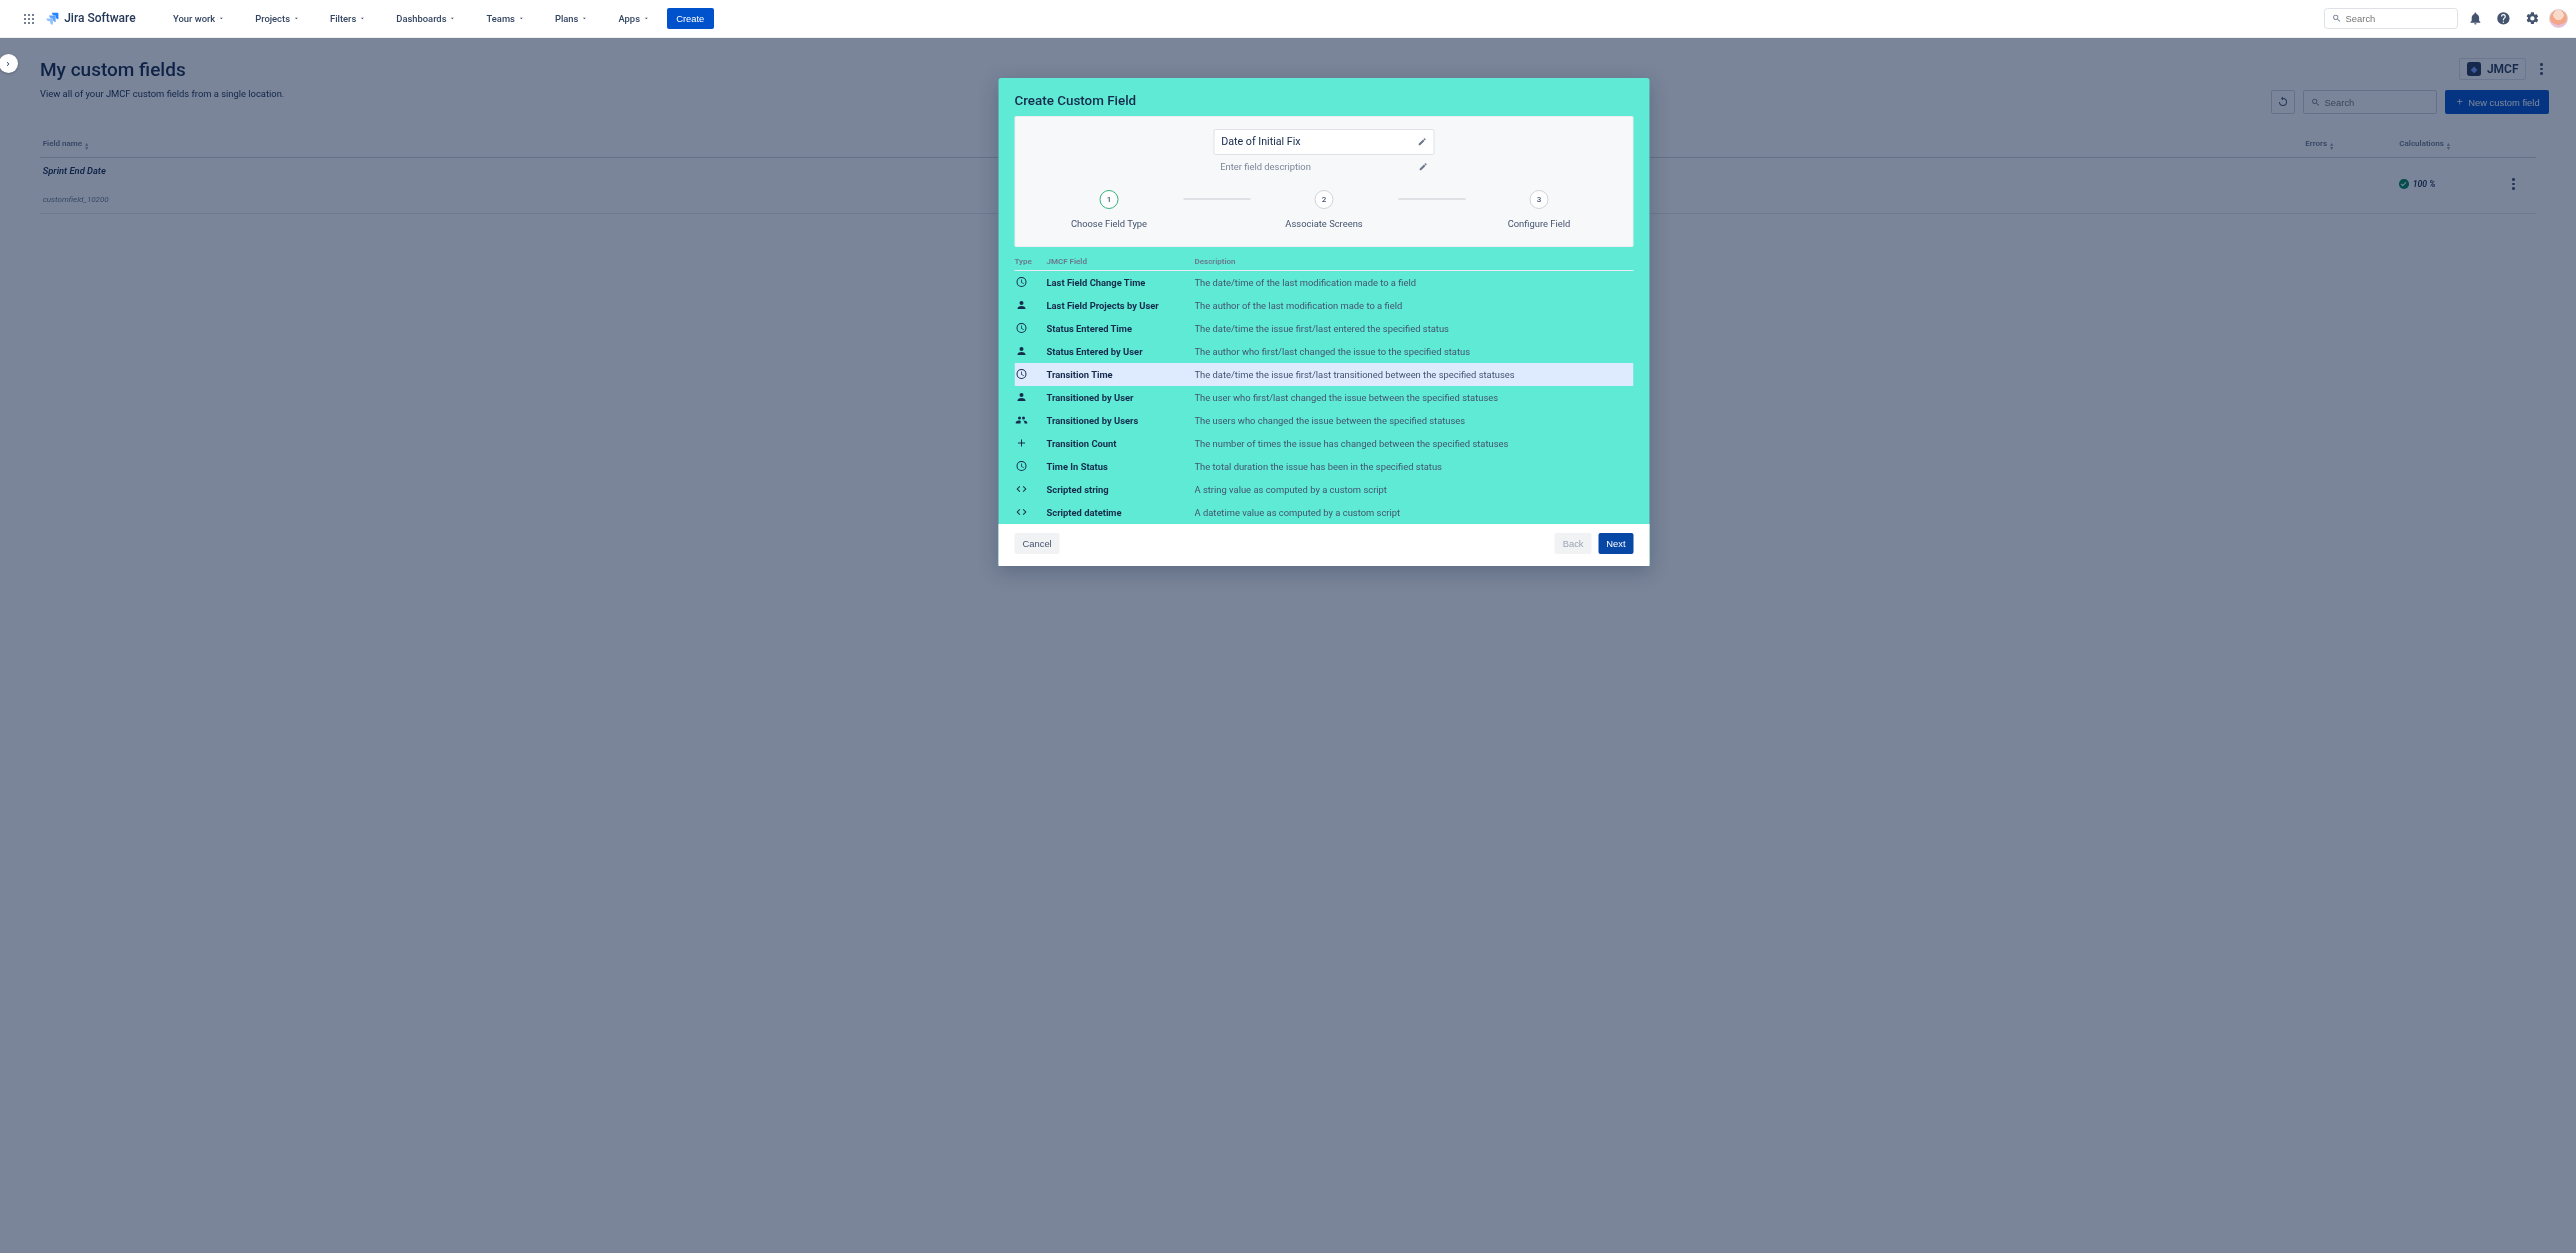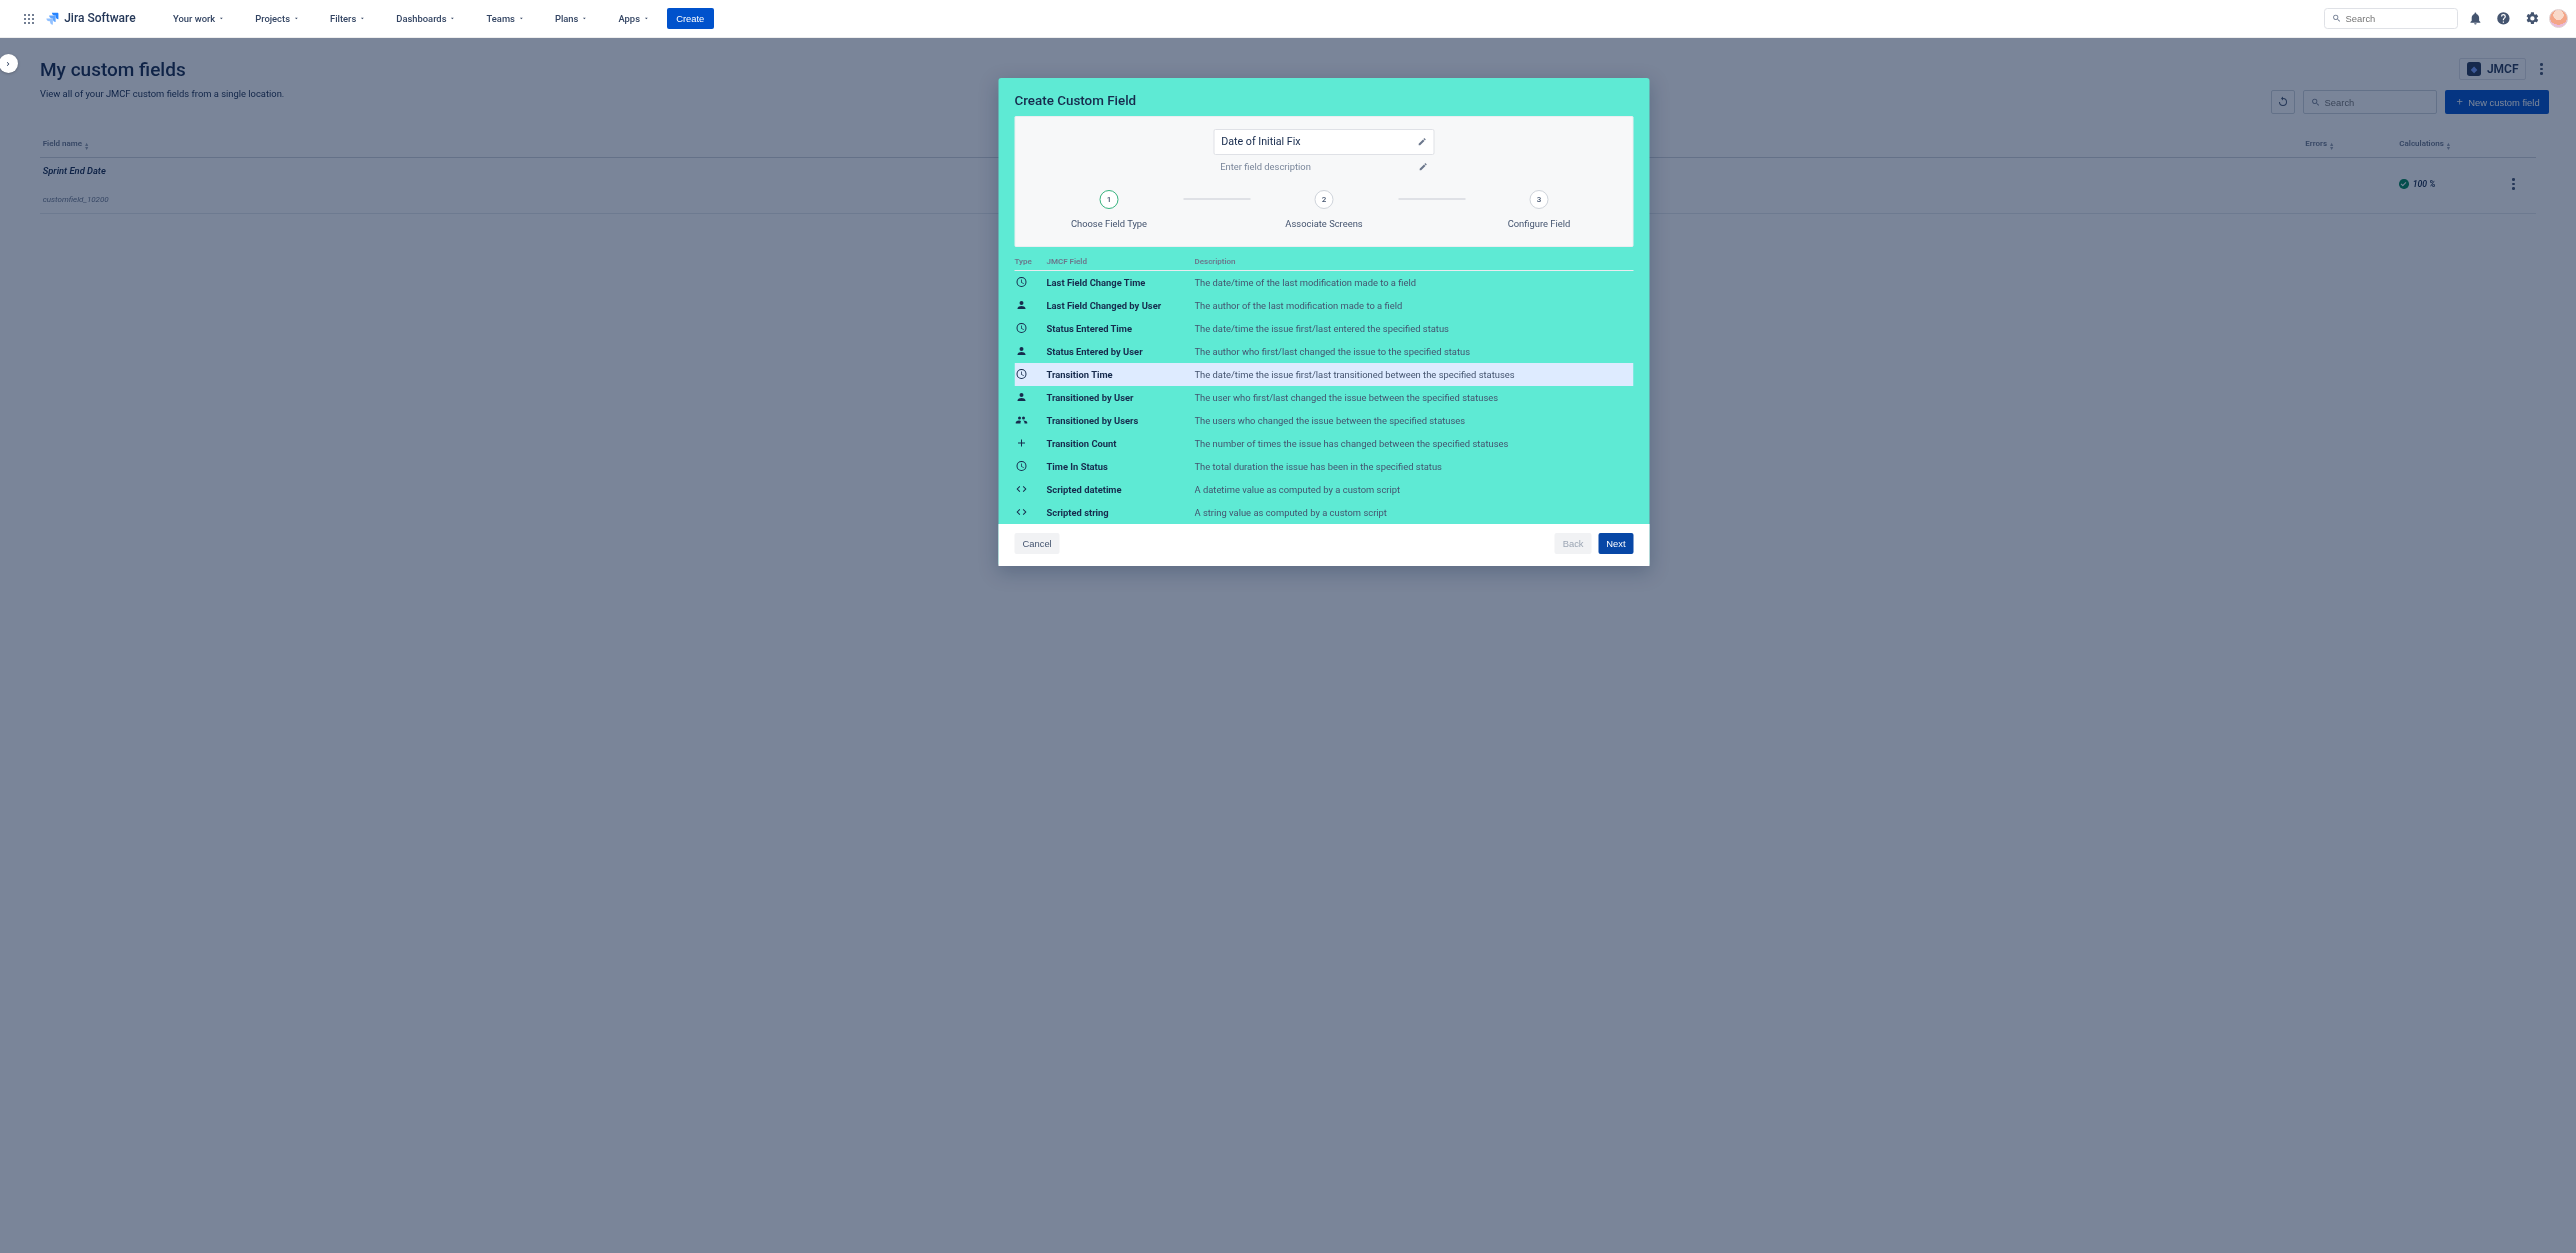--- a/index.html
+++ b/index.html
@@ -443,21 +443,21 @@
           </div>
           <div class="c-field">Last Field Change Time</div>
           <div class="c-desc">The date/time of the last modification made to a field</div>
         </div>
         <div class="frow">
           <div class="c-type">
             <svg class="icon16" viewBox="0 0 24 24">
               <path d="M12 12a4 4 0 100-8 4 4 0 000 8zm0 2c-3.33 0-8 1.67-8 5v1h16v-1c0-3.33-4.67-5-8-5z"></path>
             </svg>
           </div>
-          <div class="c-field">Last Field Changed by User</div>
+          <div class="c-field">Last Field Projects by User</div>
           <div class="c-desc">The author of the last modification made to a field</div>
         </div>
         <div class="frow">
           <div class="c-type">
             <svg class="icon16" viewBox="0 0 24 24">
               <path d="M12 2a10 10 0 100 20 10 10 0 000-20zm0 18a8 8 0 110-16 8 8 0 010 16zm.5-13H11v6l5.25 3.15.75-1.23-4.5-2.67V7z"></path>
             </svg>
           </div>
           <div class="c-field">Status Entered Time</div>
           <div class="c-desc">The date/time the issue first/last entered the specified status</div>
@@ -515,31 +515,31 @@
           </div>
           <div class="c-field">Time In Status</div>
           <div class="c-desc">The total duration the issue has been in the specified status</div>
         </div>
         <div class="frow">
           <div class="c-type">
             <svg class="icon16" viewBox="0 0 24 24">
               <path d="M9.4 16.6L4.8 12l4.6-4.6L8 6l-6 6 6 6 1.4-1.4zm5.2 0l4.6-4.6-4.6-4.6L16 6l6 6-6 6-1.4-1.4z"></path>
             </svg>
           </div>
+          <div class="c-field">Scripted string</div>
+          <div class="c-desc">A string value as computed by a custom script</div>
+        </div>
+        <div class="frow">
+          <div class="c-type">
+            <svg class="icon16" viewBox="0 0 24 24">
+              <path d="M9.4 16.6L4.8 12l4.6-4.6L8 6l-6 6 6 6 1.4-1.4zm5.2 0l4.6-4.6-4.6-4.6L16 6l6 6-6 6-1.4-1.4z"></path>
+            </svg>
+          </div>
           <div class="c-field">Scripted datetime</div>
           <div class="c-desc">A datetime value as computed by a custom script</div>
-        </div>
-        <div class="frow">
-          <div class="c-type">
-            <svg class="icon16" viewBox="0 0 24 24">
-              <path d="M9.4 16.6L4.8 12l4.6-4.6L8 6l-6 6 6 6 1.4-1.4zm5.2 0l4.6-4.6-4.6-4.6L16 6l6 6-6 6-1.4-1.4z"></path>
-            </svg>
-          </div>
-          <div class="c-field">Scripted string</div>
-          <div class="c-desc">A string value as computed by a custom script</div>
         </div>
       </div>
   </div>
 
   <div class="modal-footer">
     <button class="btn btn-cancel">Cancel</button>
     <div class="footer-right">
       <button class="btn btn-back">Back</button>
       <button class="btn btn-next">Next</button>
     </div>

